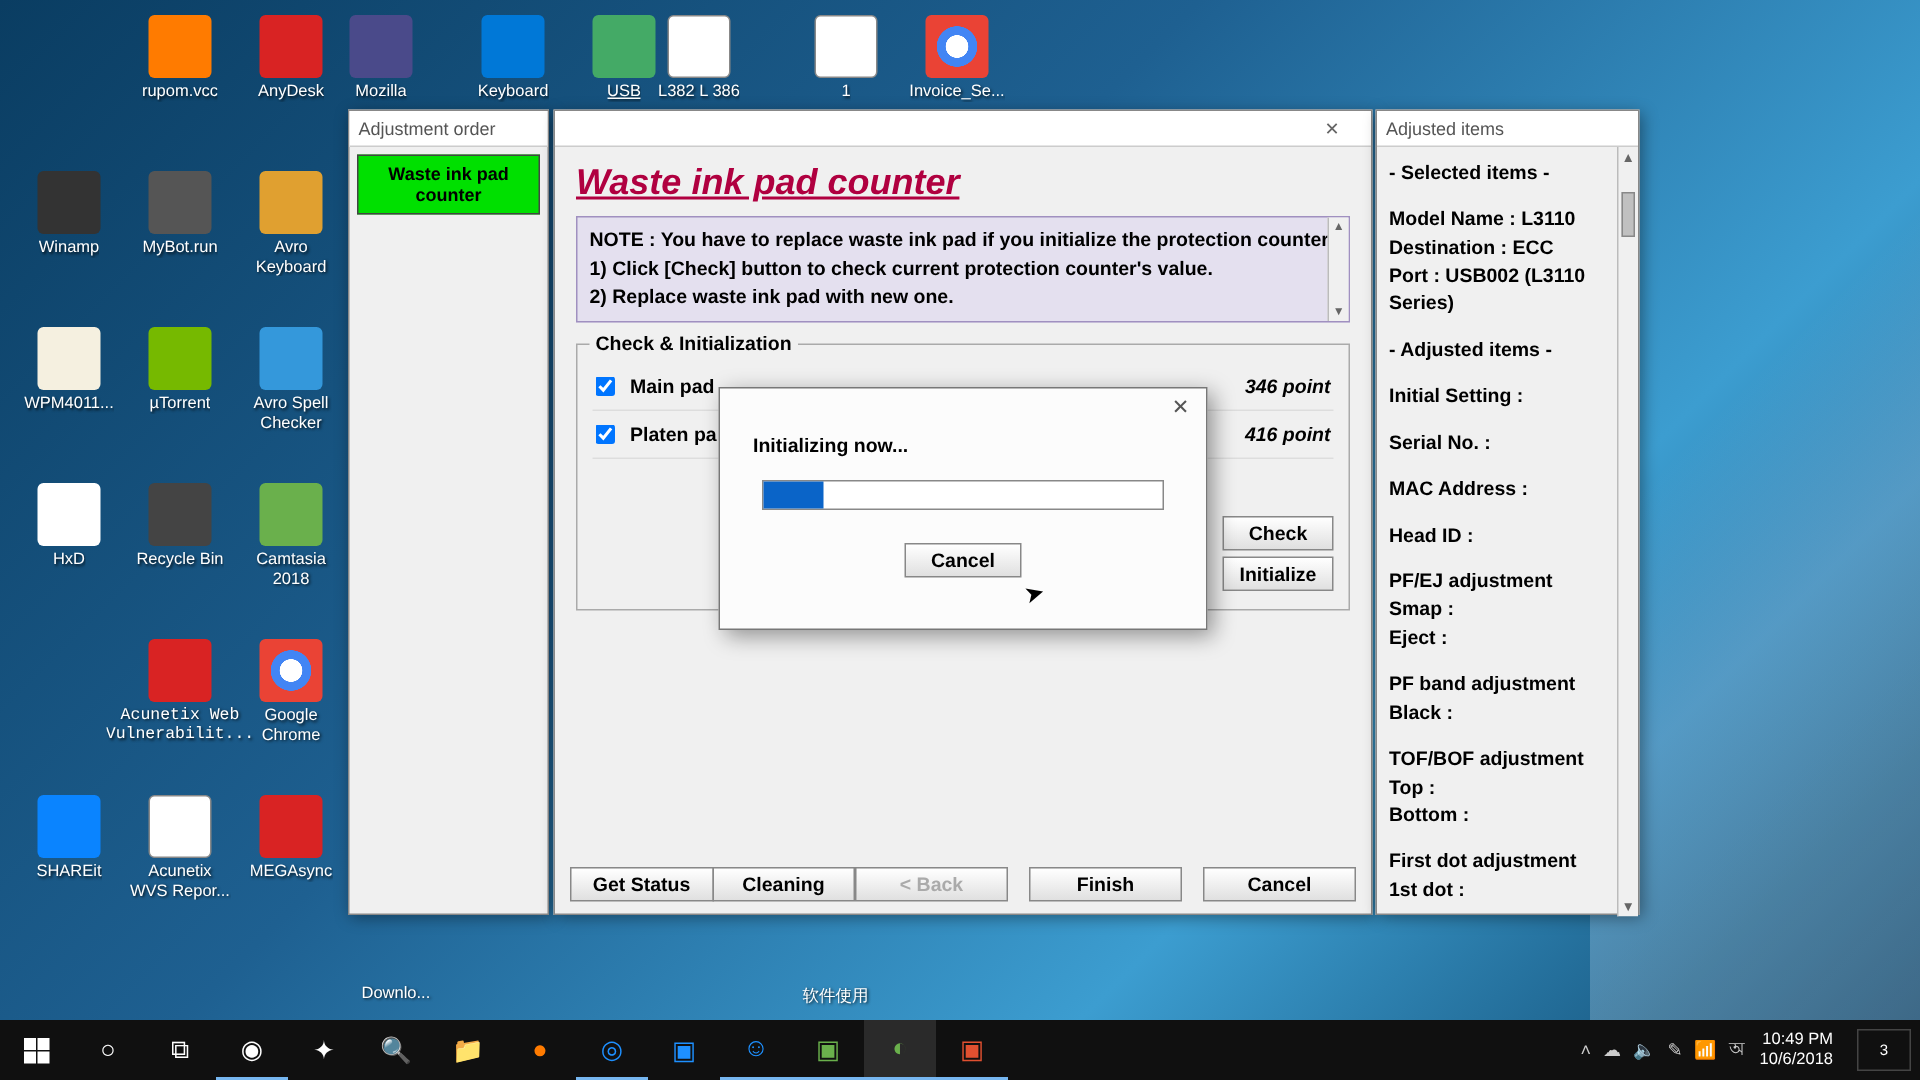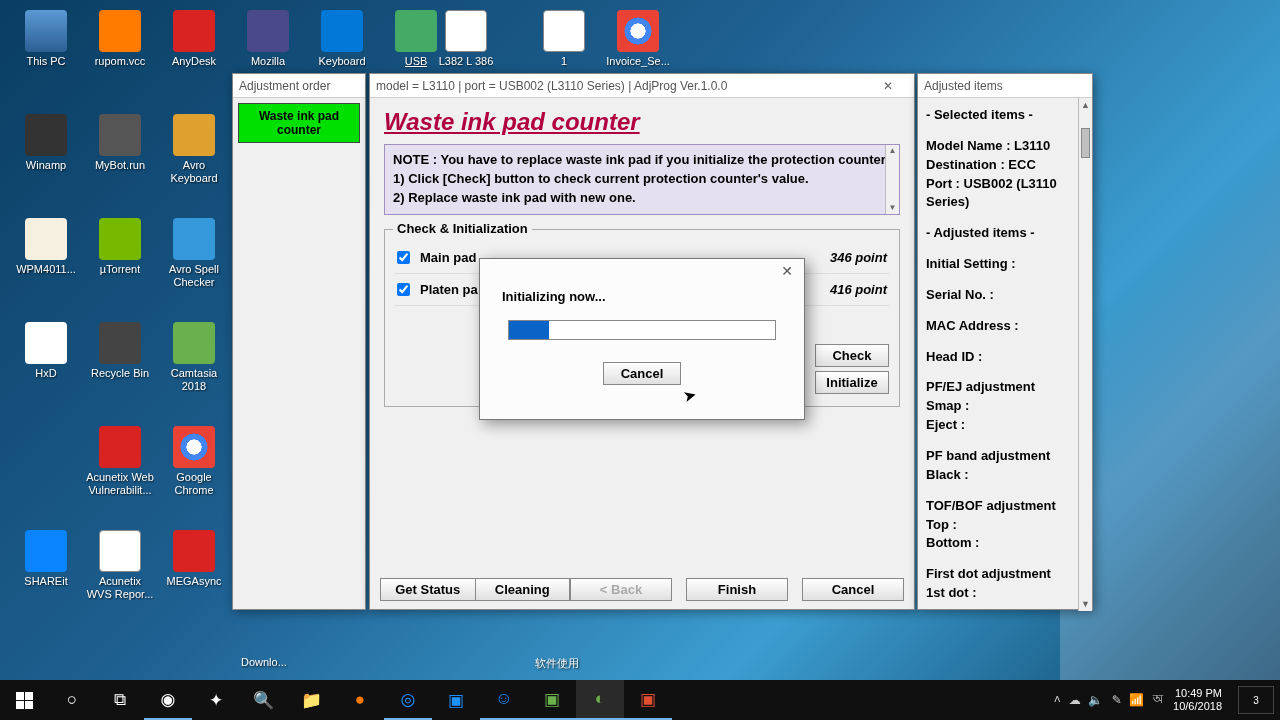--- a/index.html
+++ b/index.html
@@ -105,33 +105,29 @@
 .tb-notif { width: 36px; height: 28px; display: flex; align-items: center; justify-content: center; border: 1px solid #444; margin-left: 6px; font-size: 10px; }
 .win-logo { display: grid; grid-template-columns: 8px 8px; grid-template-rows: 8px 8px; gap: 1px; }
 .win-logo span { background: #fff; }
 </style>
 </head>
 <body>
 
 <div class="win-bg-shape"></div>
 
 <div class="desktop-icons" id="dicons">
-    <div class="dicon" style="position: absolute; left: 0px; top: 0px;">
-      <div class="ico ico-pc"></div>
-      <div class="lbl">This PC</div>
-    </div>
     <div class="dicon" style="position: absolute; left: 74px; top: 0px;">
       <div class="ico ico-ff"></div>
       <div class="lbl">rupom.vcc</div>
     </div>
     <div class="dicon" style="position: absolute; left: 148px; top: 0px;">
       <div class="ico ico-any"></div>
       <div class="lbl">AnyDesk</div>
     </div>
-    <div class="dicon" style="position: absolute; left: 222px; top: 0px;">
+    <div class="dicon" style="position: absolute; left: 208px; top: 0px;">
       <div class="ico ico-mz"></div>
       <div class="lbl">Mozilla</div>
     </div>
     <div class="dicon" style="position: absolute; left: 296px; top: 0px;">
       <div class="ico ico-edge"></div>
       <div class="lbl">Keyboard</div>
     </div>
     <div class="dicon" style="position: absolute; left: 370px; top: 0px; text-decoration: underline;">
       <div class="ico ico-usb"></div>
       <div class="lbl">USB</div>
@@ -177,21 +173,21 @@
       <div class="lbl">HxD</div>
     </div>
     <div class="dicon" style="position: absolute; left: 74px; top: 312px;">
       <div class="ico ico-rec"></div>
       <div class="lbl">Recycle Bin</div>
     </div>
     <div class="dicon" style="position: absolute; left: 148px; top: 312px;">
       <div class="ico ico-cam"></div>
       <div class="lbl">Camtasia 2018</div>
     </div>
-    <div class="dicon" style="position: absolute; left: 74px; top: 416px;">
+    <div class="dicon" style="position: absolute; left: 74px; top: 416px; font-family: Liberation Mono, monospace;">
       <div class="ico ico-acu"></div>
       <div class="lbl">Acunetix Web Vulnerabilit...</div>
     </div>
     <div class="dicon" style="position: absolute; left: 148px; top: 416px;">
       <div class="ico ico-chrome"></div>
       <div class="lbl">Google Chrome</div>
     </div>
     <div class="dicon" style="position: absolute; left: 0px; top: 520px;">
       <div class="ico ico-share"></div>
       <div class="lbl">SHAREit</div>
@@ -213,21 +209,20 @@
   <div class="titlebar">
     <span>Adjustment order</span>
   </div>
   <div class="body">
     <div class="order-item">Waste ink pad counter</div>
   </div>
 </div>
 
 <div class="window" id="win-main">
   <div class="titlebar">
-    <span>model = L3110 | port = USB002 (L3110 Series) | AdjProg Ver.1.0.0</span>
     <span class="close">✕</span>
   </div>
   <div class="body">
     <div class="main-title">Waste ink pad counter</div>
     <div class="note-box">
       <div>NOTE : You have to replace waste ink pad if you initialize the protection counter.</div>
       <div>1) Click [Check] button to check current protection counter's value.</div>
       <div>2) Replace waste ink pad with new one.</div>
       <div class="note-scroll">
           <span>▲</span>

